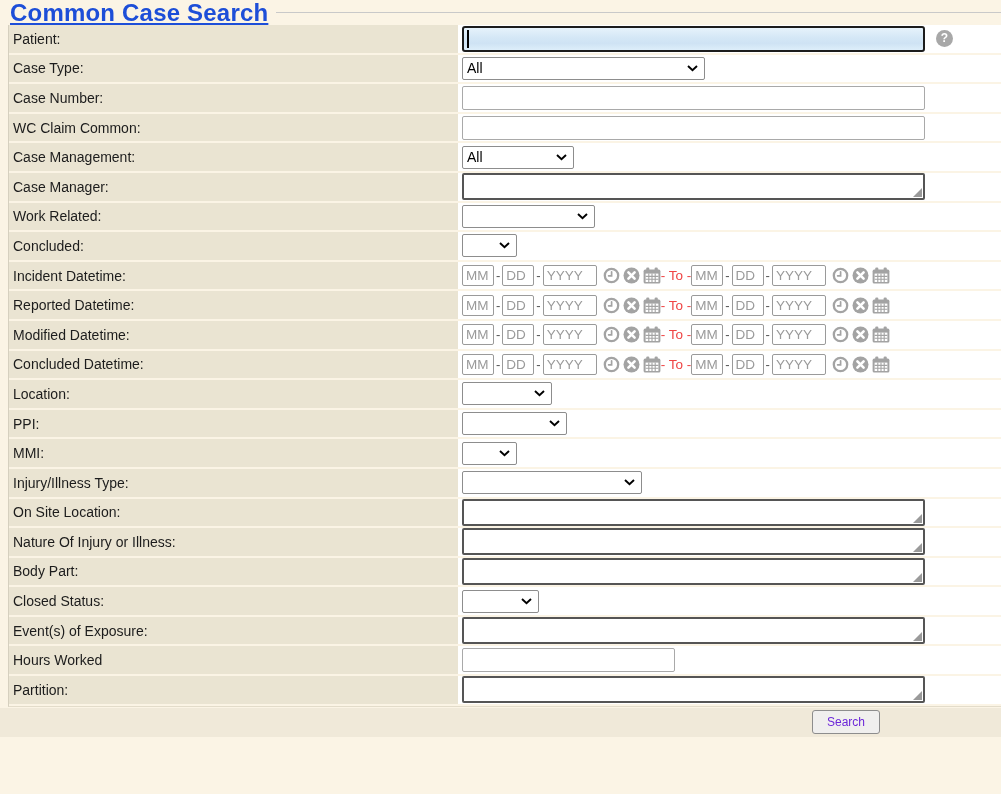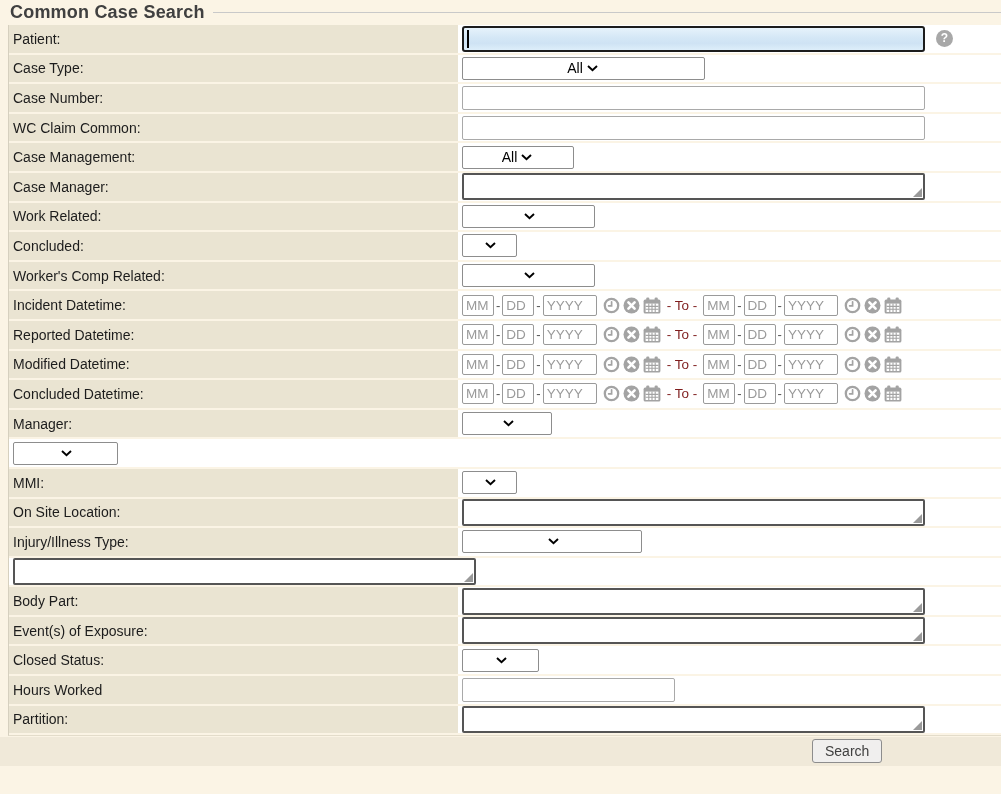--- a/index.html
+++ b/index.html
@@ -3,21 +3,21 @@
 <meta charset="utf-8">
 <style>
   html,body{margin:0;padding:0;}
   body{
     width:1001px;height:794px;overflow:hidden;
     background:#fbf4e5;
     font-family:"Liberation Sans","DejaVu Sans",sans-serif;
     -webkit-font-smoothing:antialiased;
   }
   .legend-row{display:flex;align-items:center;height:25px;padding-left:10px;}
-  .title{color:#404040;font-size:18px;font-weight:bold;white-space:nowrap;letter-spacing:.2px;}
+  .title{color:#1d4ed8;font-size:24px;font-weight:bold;white-space:nowrap;letter-spacing:.2px;text-decoration:underline;}
   .legend-line{flex:1;height:0;border-top:1px solid #c9c9c9;margin-left:8px;margin-right:0;}
   .content{margin-left:8px;border-left:1px solid #d6d0bf;border-bottom:1px solid #e3dcca;}
   .row{display:flex;height:27.6px;margin-bottom:2px;}
   .label-cell{
     width:449px;flex:0 0 449px;background:#eae4d2;
     display:flex;align-items:center;padding-left:4px;box-sizing:border-box;
     font-size:14px;color:#1c1c1c;
   }
   .input-cell{flex:1;background:#ffffff;display:flex;align-items:center;padding-left:4px;box-sizing:border-box;}
   
@@ -32,46 +32,46 @@
   }
   .caret{position:absolute;left:5px;top:4px;bottom:4px;width:2px;background:#000;}
   .help{
     display:inline-block;width:17px;height:17px;border-radius:50%;
     background:#a8a8a8;color:#fff;font-weight:bold;font-size:12px;
     text-align:center;line-height:17px;margin-left:11px;cursor:pointer;
   }
   
   .sel{
     height:23px;border:1px solid #8d8d8d;border-radius:2px;background:#fff;
-    display:inline-flex;align-items:center;justify-content:center;
+    display:inline-flex;align-items:center;justify-content:space-between;
     box-sizing:border-box;padding:0 6px 0 4px;font-size:14px;color:#000;cursor:default;
   }
   .sel-val{overflow:hidden;white-space:nowrap;}
   .chev{display:inline-flex;align-items:center;margin-left:4px;}
   
   .ta{
     display:inline-block;height:27px;border:2px solid #555;border-radius:2px;
     background:#fff;position:relative;box-sizing:border-box;
   }
   .rh{position:absolute;right:1px;bottom:1px;width:0;height:0;border-style:solid;
       border-width:0 0 9px 9px;border-color:transparent transparent #9a9a9a transparent;cursor:nwse-resize;}
   
   .dtg{display:inline-flex;align-items:center;}
   .dt{height:21px;border:1px solid #9a9a9a;border-radius:2px;box-sizing:border-box;
       font-size:13.5px;padding:0 3px;color:#333;font-family:inherit;}
   .dt::placeholder{color:#9a9a9a;opacity:1;}
   .hy{color:#555;margin:0 2px;font-size:13px;}
   .icon{display:inline-flex;align-items:center;margin-left:3px;cursor:pointer;}
-  .to{font-size:13.5px;color:#7f1d1d;margin:0 6px;white-space:pre;}
+  .to{font-size:13.5px;color:#ef4444;margin:0 0;white-space:pre;}
   
   .footer{height:29px;background:#f0e9d9;position:relative;margin-top:1px;}
   .search-btn{
     position:absolute;left:812px;top:2px;height:24px;min-width:68px;
     background:#f0efee;border:1px solid #8d8d8d;border-radius:3px;
-    font-size:14px;color:#404040;font-family:inherit;padding:0 12px;cursor:pointer;
+    font-size:12px;color:#6d28d9;font-family:inherit;padding:0 12px;cursor:pointer;
   }
 </style>
 </head>
 <body>
 
 <div>
   <div class="legend-row">
     <span class="title">Common Case Search</span>
     <div class="legend-line"></div>
   </div>
@@ -153,33 +153,20 @@
               <span class="sel-val"></span>
               <span class="chev">
                 <svg width="11" height="7" viewBox="0 0 11 7">
                   <path d="M1 1 L5.5 5.3 L10 1" fill="none" stroke="#000" stroke-width="1.9"></path>
                 </svg>
               </span>
             </span>
           </div>
         </div>
         <div class="row">
-          <div class="label-cell">Worker's Comp Related:</div>
-          <div class="input-cell">
-            <span class="sel" style="width:133px">
-              <span class="sel-val"></span>
-              <span class="chev">
-                <svg width="11" height="7" viewBox="0 0 11 7">
-                  <path d="M1 1 L5.5 5.3 L10 1" fill="none" stroke="#000" stroke-width="1.9"></path>
-                </svg>
-              </span>
-            </span>
-          </div>
-        </div>
-        <div class="row">
           <div class="label-cell">Incident Datetime:</div>
           <div class="input-cell">
             <span class="dtg">
               <input class="dt" style="width: 32px;" placeholder="MM">
               <span class="hy">-</span>
               <input class="dt" style="width: 32px;" placeholder="DD">
               <span class="hy">-</span>
               <input class="dt" style="width: 54px;" placeholder="YYYY">
               <span class="icon" style="margin-left:6px">
                 <svg width="17" height="17" viewBox="0 0 17 17">
@@ -414,111 +401,113 @@
                   <rect x="11.6" y="0.4" width="3.2" height="4.6" rx="1.3" fill="#a3a3a3"></rect>
                   <rect x="0.6" y="2.6" width="16.8" height="14" rx="1.6" fill="#a3a3a3"></rect>
                   <rect x="2.6" y="6.6" width="12.8" height="8.4" fill="#fff"></rect>
                   <path d="M5.8 6.6 V15 M9 6.6 V15 M12.2 6.6 V15 M2.6 9.4 H15.4 M2.6 12.2 H15.4" stroke="#a3a3a3" stroke-width="1.1" fill="none"></path>
                 </svg>
               </span>
             </span>
           </div>
         </div>
         <div class="row">
-          <div class="label-cell">Manager:</div>
+          <div class="label-cell">Location:</div>
           <div class="input-cell">
             <span class="sel" style="width:90px">
               <span class="sel-val"></span>
               <span class="chev">
                 <svg width="11" height="7" viewBox="0 0 11 7">
                   <path d="M1 1 L5.5 5.3 L10 1" fill="none" stroke="#000" stroke-width="1.9"></path>
                 </svg>
               </span>
             </span>
           </div>
         </div>
         <div class="row">
+          <div class="label-cell">PPI:</div>
           <div class="input-cell">
             <span class="sel" style="width:105px">
               <span class="sel-val"></span>
               <span class="chev">
                 <svg width="11" height="7" viewBox="0 0 11 7">
                   <path d="M1 1 L5.5 5.3 L10 1" fill="none" stroke="#000" stroke-width="1.9"></path>
                 </svg>
               </span>
             </span>
           </div>
         </div>
         <div class="row">
           <div class="label-cell">MMI:</div>
           <div class="input-cell">
             <span class="sel" style="width:55px">
+              <span class="sel-val"></span>
+              <span class="chev">
+                <svg width="11" height="7" viewBox="0 0 11 7">
+                  <path d="M1 1 L5.5 5.3 L10 1" fill="none" stroke="#000" stroke-width="1.9"></path>
+                </svg>
+              </span>
+            </span>
+          </div>
+        </div>
+        <div class="row">
+          <div class="label-cell">Injury/Illness Type:</div>
+          <div class="input-cell">
+            <span class="sel" style="width:180px">
               <span class="sel-val"></span>
               <span class="chev">
                 <svg width="11" height="7" viewBox="0 0 11 7">
                   <path d="M1 1 L5.5 5.3 L10 1" fill="none" stroke="#000" stroke-width="1.9"></path>
                 </svg>
               </span>
             </span>
           </div>
         </div>
         <div class="row">
           <div class="label-cell">On Site Location:</div>
           <div class="input-cell">
             <span class="ta" style="width:463px">
               <span class="rh"></span>
             </span>
           </div>
         </div>
         <div class="row">
-          <div class="label-cell">Injury/Illness Type:</div>
-          <div class="input-cell">
-            <span class="sel" style="width:180px">
-              <span class="sel-val"></span>
-              <span class="chev">
-                <svg width="11" height="7" viewBox="0 0 11 7">
-                  <path d="M1 1 L5.5 5.3 L10 1" fill="none" stroke="#000" stroke-width="1.9"></path>
-                </svg>
-              </span>
-            </span>
-          </div>
-        </div>
-        <div class="row">
+          <div class="label-cell">Nature Of Injury or Illness:</div>
           <div class="input-cell">
             <span class="ta" style="width:463px">
               <span class="rh"></span>
             </span>
           </div>
         </div>
         <div class="row">
           <div class="label-cell">Body Part:</div>
           <div class="input-cell">
             <span class="ta" style="width:463px">
               <span class="rh"></span>
             </span>
           </div>
         </div>
         <div class="row">
+          <div class="label-cell">Closed Status:</div>
+          <div class="input-cell">
+            <span class="sel" style="width:77px">
+              <span class="sel-val"></span>
+              <span class="chev">
+                <svg width="11" height="7" viewBox="0 0 11 7">
+                  <path d="M1 1 L5.5 5.3 L10 1" fill="none" stroke="#000" stroke-width="1.9"></path>
+                </svg>
+              </span>
+            </span>
+          </div>
+        </div>
+        <div class="row">
           <div class="label-cell">Event(s) of Exposure:</div>
           <div class="input-cell">
             <span class="ta" style="width:463px">
               <span class="rh"></span>
-            </span>
-          </div>
-        </div>
-        <div class="row">
-          <div class="label-cell">Closed Status:</div>
-          <div class="input-cell">
-            <span class="sel" style="width:77px">
-              <span class="sel-val"></span>
-              <span class="chev">
-                <svg width="11" height="7" viewBox="0 0 11 7">
-                  <path d="M1 1 L5.5 5.3 L10 1" fill="none" stroke="#000" stroke-width="1.9"></path>
-                </svg>
-              </span>
             </span>
           </div>
         </div>
         <div class="row">
           <div class="label-cell">Hours Worked</div>
           <div class="input-cell">
             <input class="ti" style="width: 213px;">
           </div>
         </div>
         <div class="row">

